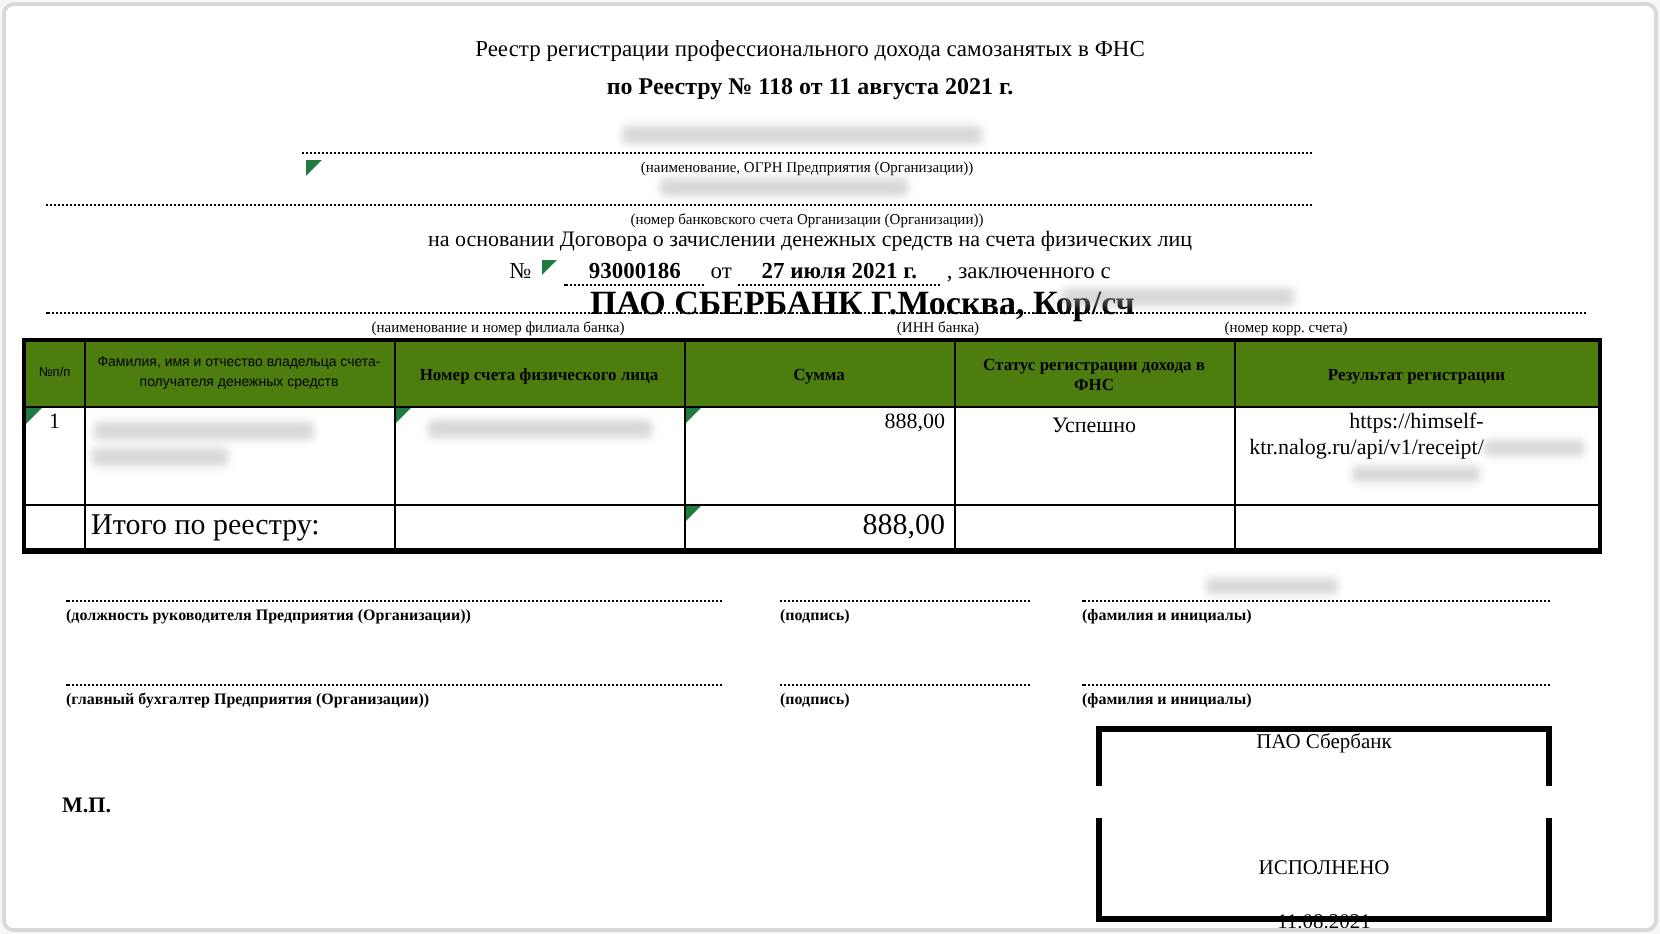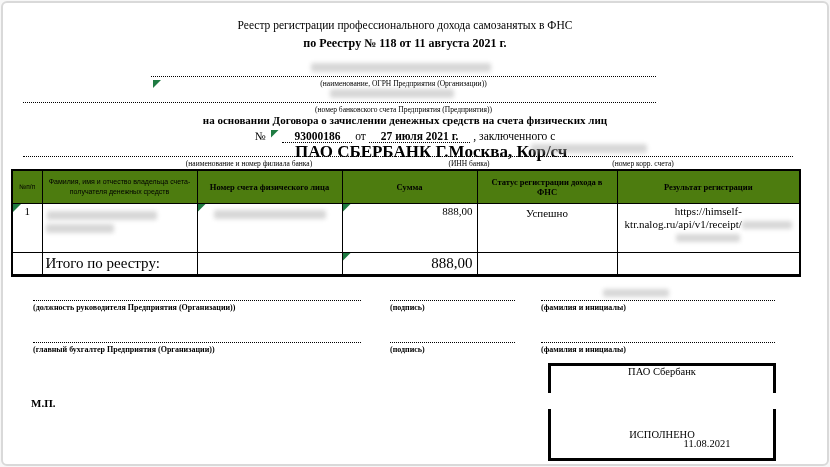--- a/index.html
+++ b/index.html
@@ -45,23 +45,23 @@
   <div class="abs ctr" style="left:8px;top:16px;width:788px;font-size:11.5px;">Реестр регистрации профессионального дохода самозанятых в ФНС</div>
   <div class="abs ctr b" style="left:8px;top:33px;width:788px;font-size:12px;">по Реестру № 118 от 11 августа 2021 г.</div>
 
   <div class="redact" style="left:308px;top:60px;width:180px;height:9px;"></div>
   <div class="abs dotline" style="left:148px;top:59px;width:505px;height:14px;"></div>
   <div class="abs ctr small-label" style="left:148px;top:76px;width:505px;">(наименование, ОГРН Предприятия (Организации))</div>
 
   <div class="tri" style="left:150px;top:77px;"></div>
   <div class="redact" style="left:327px;top:86px;width:124px;height:9px;"></div>
   <div class="abs dotline" style="left:20px;top:85px;width:633px;height:14px;"></div>
-  <div class="abs ctr small-label" style="left:148px;top:102px;width:505px;">(номер банковского счета Предприятия (Предприятия))</div>
+  <div class="abs ctr small-label" style="left:148px;top:102px;width:505px;">(номер банковского счета Организации (Организации))</div>
 
-  <div class="abs ctr" style="left:8px;top:111px;width:788px;font-size:11px;font-weight:bold;">на основании Договора о зачислении денежных средств на счета физических лиц</div>
+  <div class="abs ctr" style="left:8px;top:111px;width:788px;font-size:11px;">на основании Договора о зачислении денежных средств на счета физических лиц</div>
 
   <div class="abs ctr" style="left:8px;top:127px;width:788px;font-size:11.5px;">
     <span>№</span>
     <span class="tri-in"></span>
     <span class="b num-dotted">93000186</span>
     <span>от</span>
     <span class="b num-dotted">27 июля 2021 г.</span>
     <span>, заключенного с</span>
   </div>
 
@@ -144,16 +144,16 @@
   <div class="sig-label" style="left:30px;top:342px;width:328px;">(главный бухгалтер Предприятия (Организации))</div>
   <div class="sig-label" style="left:387px;top:342px;width:125px;">(подпись)</div>
   <div class="sig-label" style="left:538px;top:342px;width:234px;">(фамилия и инициалы)</div>
 
   <div class="abs b" style="left:28px;top:394px;font-size:11px;">М.П.</div>
 
   <div id="stamp">
     <div class="stamp-t" style="top:0;">ПАО Сбербанк</div>
     <div class="gap"></div>
     <div class="stamp-t" style="top:63px;">ИСПОЛНЕНО</div>
-    <div class="stamp-t" style="top:72px;margin-left:45px;">11.08.2021</div>
+    <div class="stamp-t" style="top:90px;">11.08.2021</div>
   </div>
 
 </div>
 
 </body></html>

